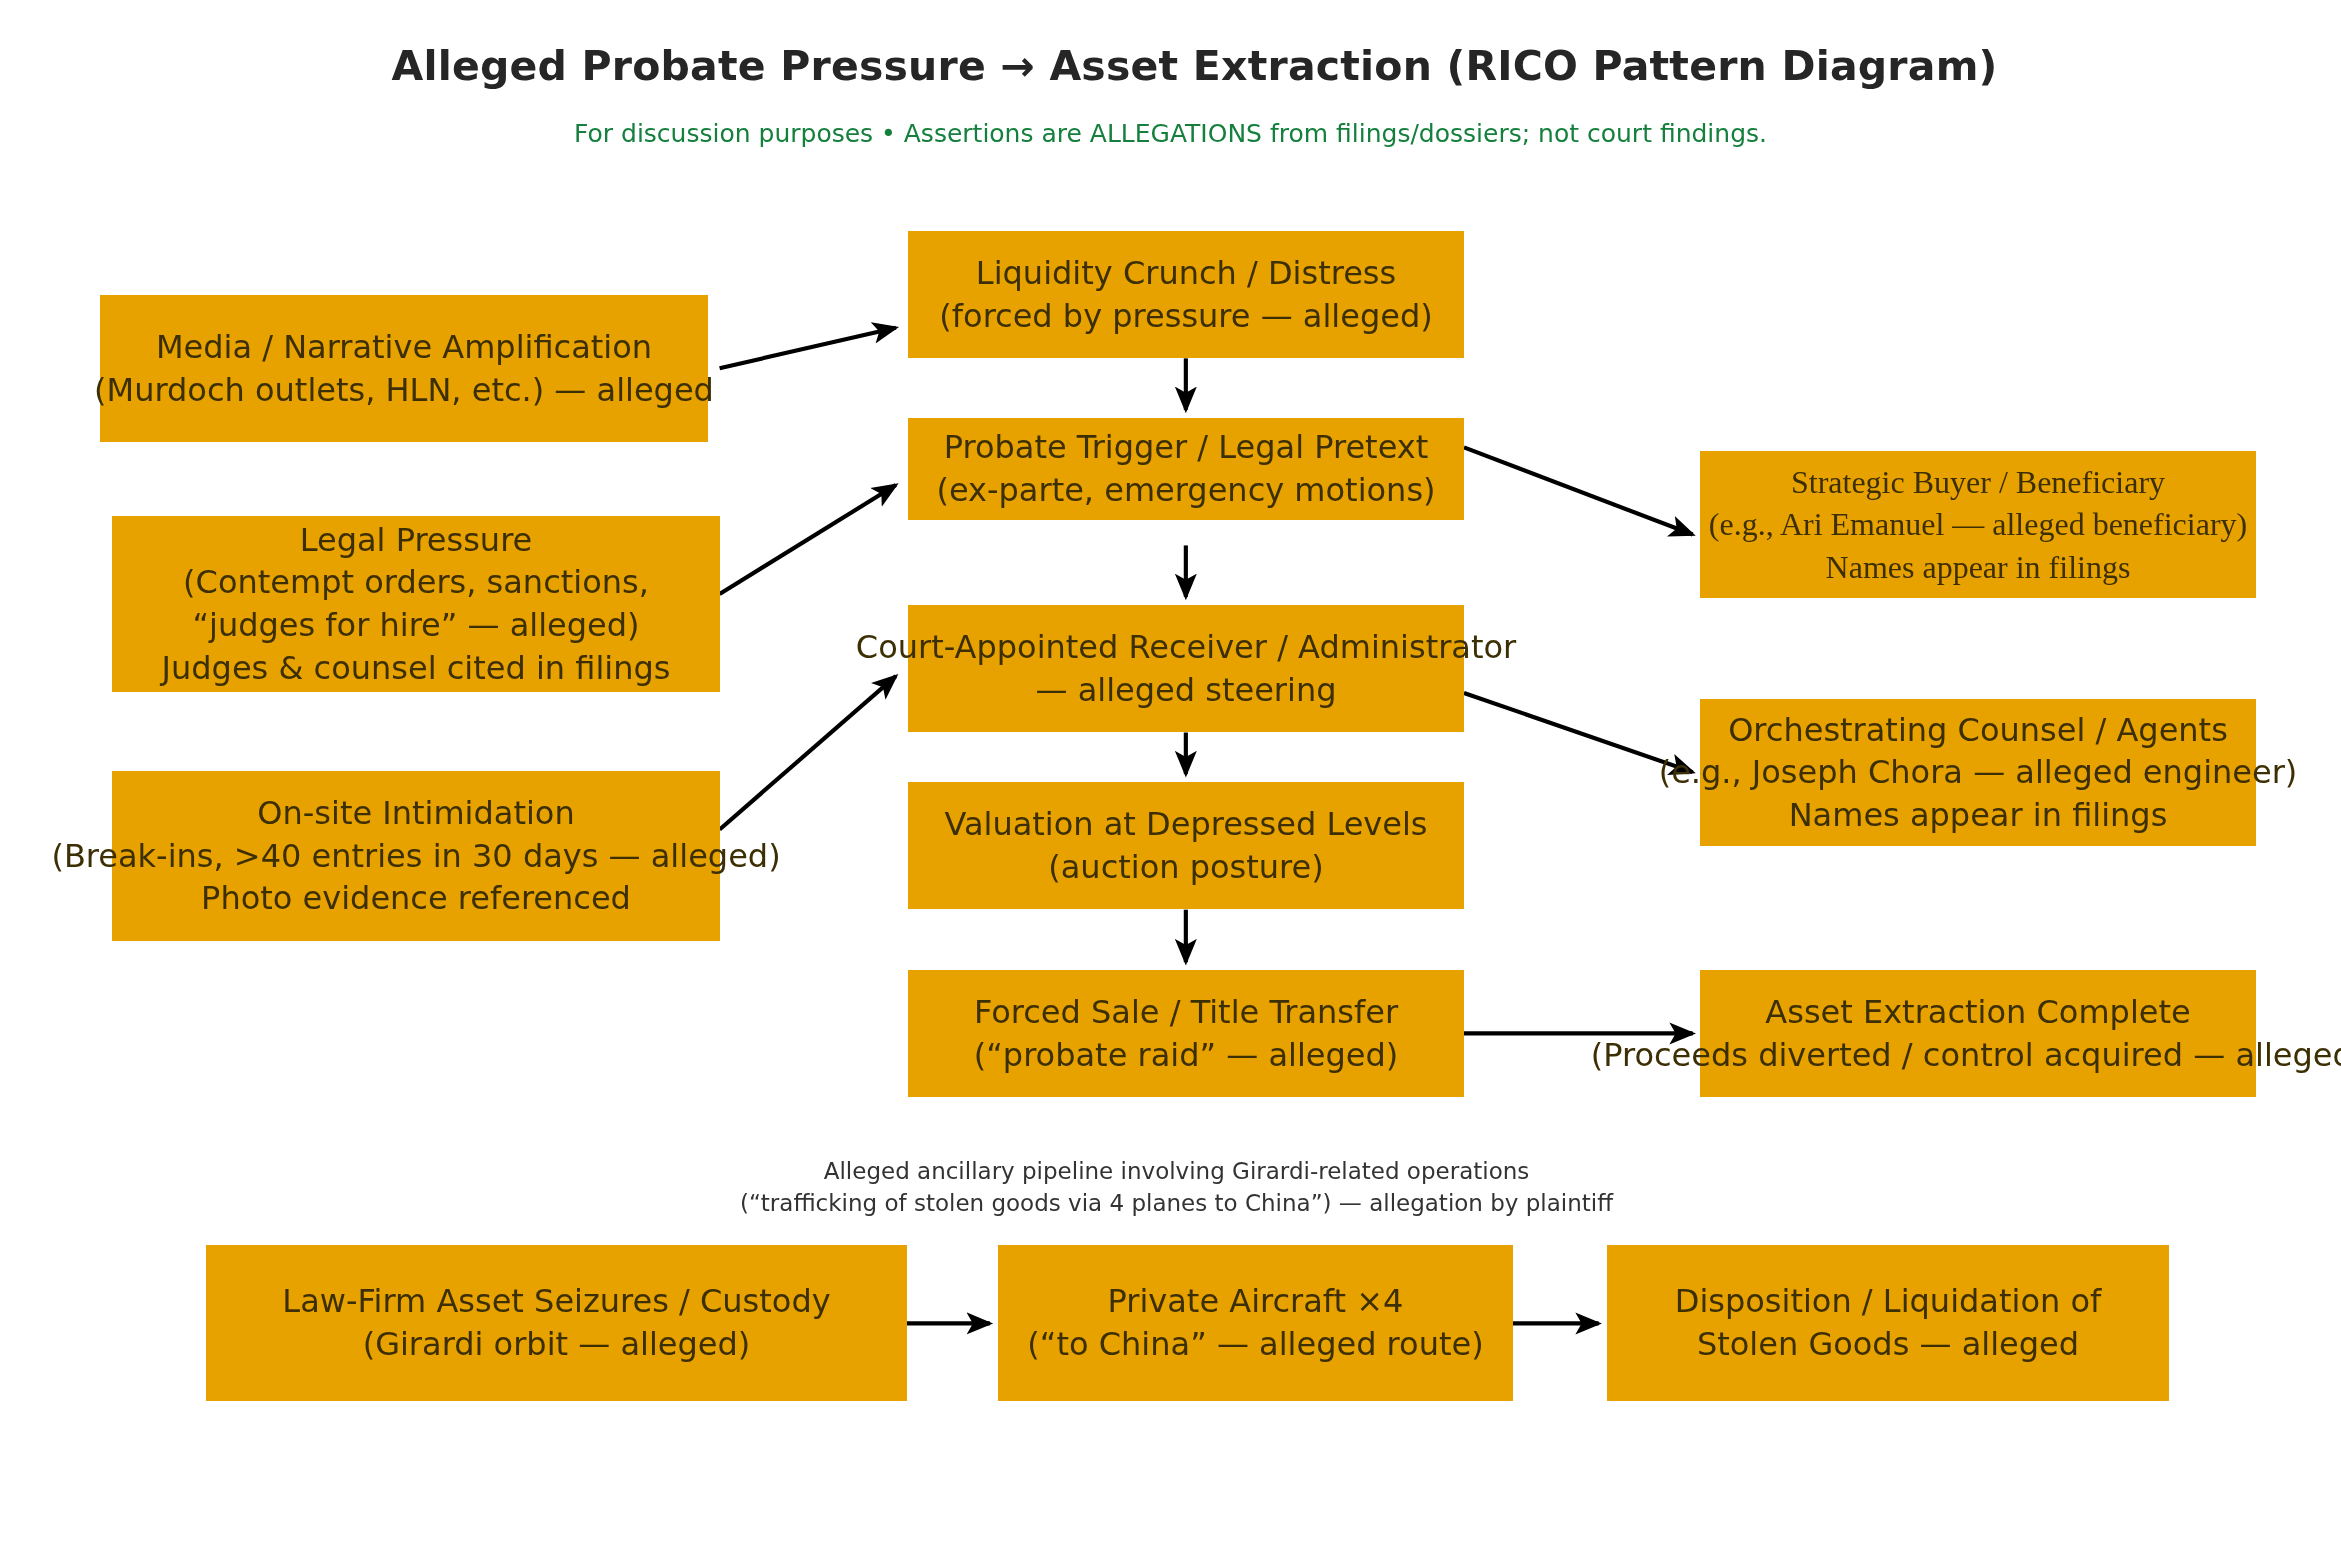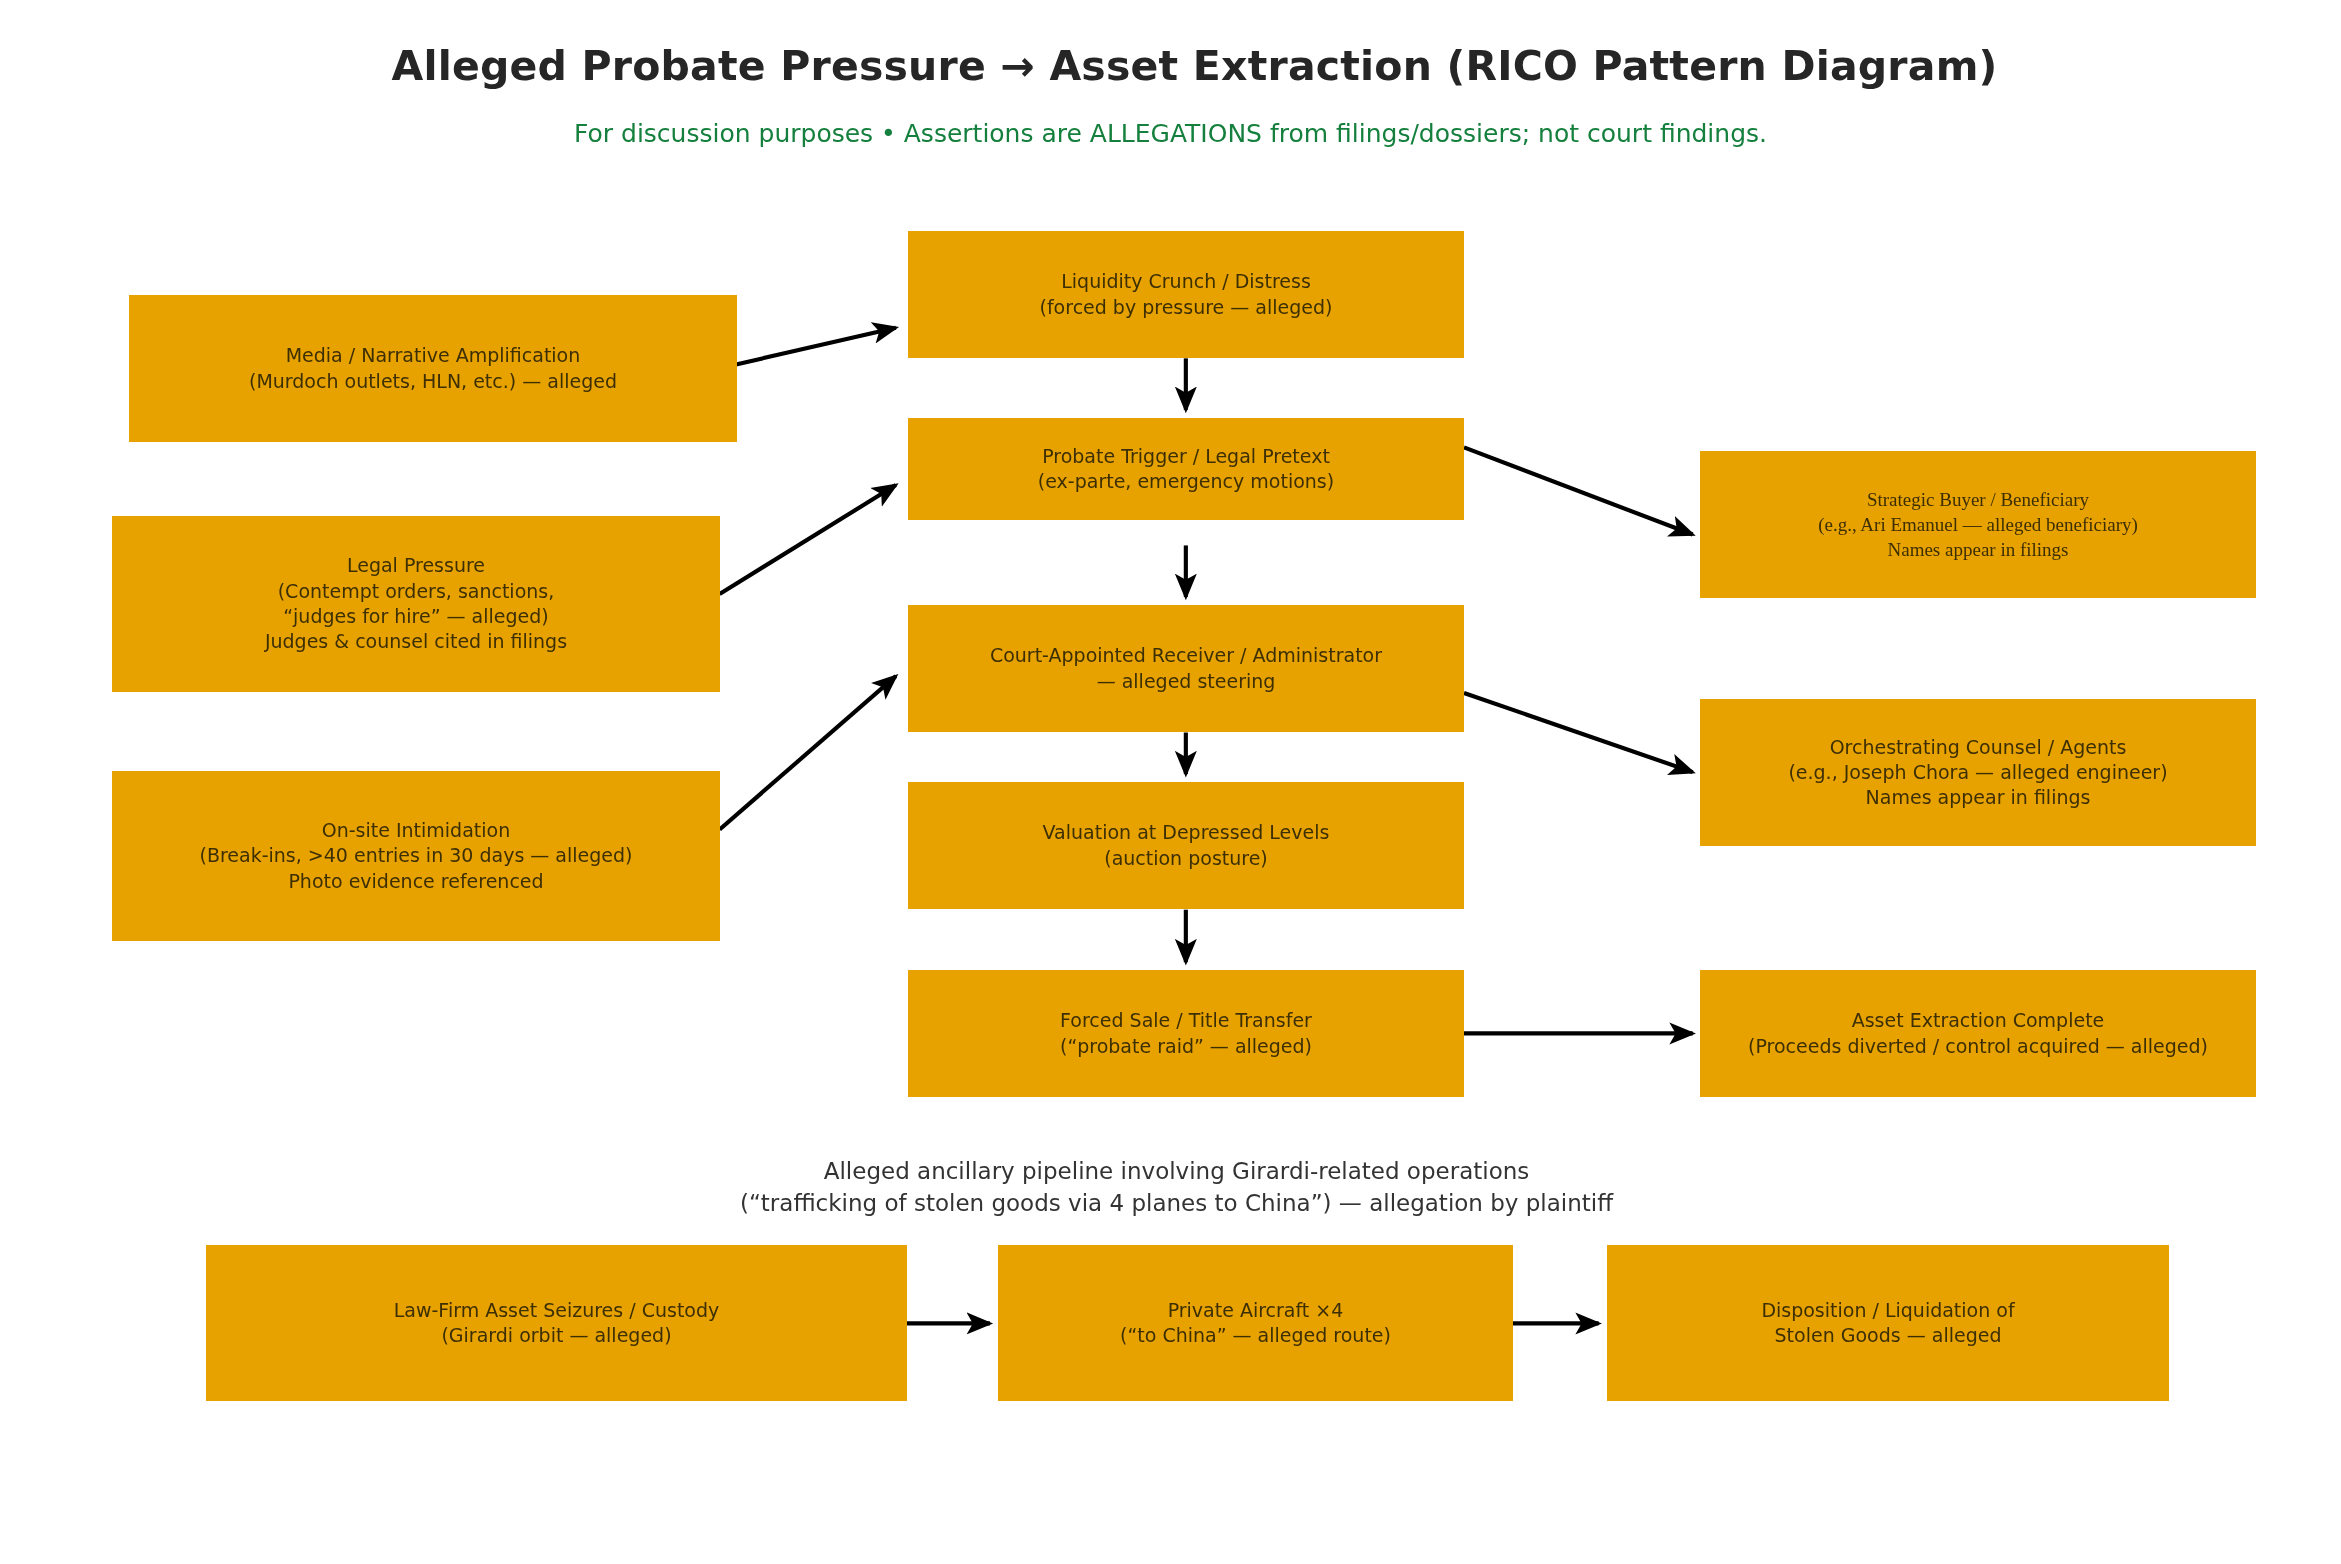--- a/index.html
+++ b/index.html
@@ -43,21 +43,21 @@
   }
   .node {
     position: absolute;
     background: #E8A200;
     display: flex;
     align-items: center;
     justify-content: center;
     box-sizing: border-box;
   }
   .node-label {
-    font-size: 19px;
+    font-size: 32px;
     line-height: 1.33;
     color: #3d2f04;
     text-align: center;
     white-space: nowrap;
   }
   .node-label .ln { display: block; }
   .section-note {
     position: absolute;
     left: 0;
     top: 1156px;
@@ -101,21 +101,21 @@
         <line x1="1198" y1="919" x2="1198" y2="972" stroke="#000000" stroke-width="4.2" marker-end="url(#ah)"></line>
         <line x1="1479" y1="452" x2="1710" y2="540" stroke="#000000" stroke-width="4.2" marker-end="url(#ah)"></line>
         <line x1="1479" y1="700" x2="1710" y2="780" stroke="#000000" stroke-width="4.2" marker-end="url(#ah)"></line>
         <line x1="1479" y1="1044" x2="1710" y2="1044" stroke="#000000" stroke-width="4.2" marker-end="url(#ah)"></line>
         <line x1="916" y1="1337" x2="1000" y2="1337" stroke="#000000" stroke-width="4.2" marker-end="url(#ah)"></line>
         <line x1="1528" y1="1337" x2="1615" y2="1337" stroke="#000000" stroke-width="4.2" marker-end="url(#ah)"></line>
       </g>
   </svg>
 
   <div id="nodes-layer">
-      <div class="node" style="left: 129px; top: 295px; width: 608px; height: 147px; background: rgb(232, 162, 0);">
+      <div class="node" style="left: 100px; top: 295px; width: 608px; height: 147px; background: rgb(232, 162, 0);">
         <div class="node-label" style="color: rgb(61, 47, 4);">
           <span class="ln">Media / Narrative Amplification</span>
           <span class="ln">(Murdoch outlets, HLN, etc.) — alleged</span>
         </div>
       </div>
       <div class="node" style="left: 112px; top: 516px; width: 608px; height: 176px; background: rgb(232, 162, 0);">
         <div class="node-label" style="color: rgb(61, 47, 4);">
           <span class="ln">Legal Pressure</span>
           <span class="ln">(Contempt orders, sanctions,</span>
           <span class="ln">“judges for hire” — alleged)</span>

